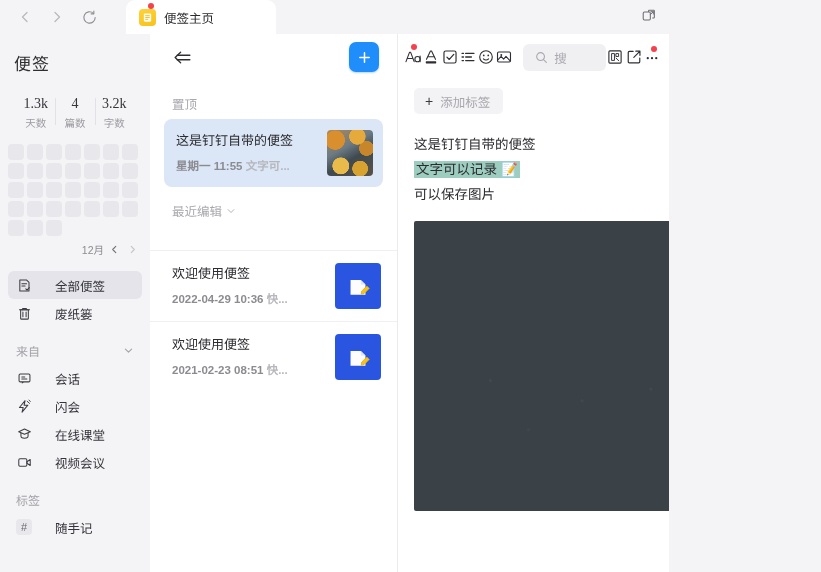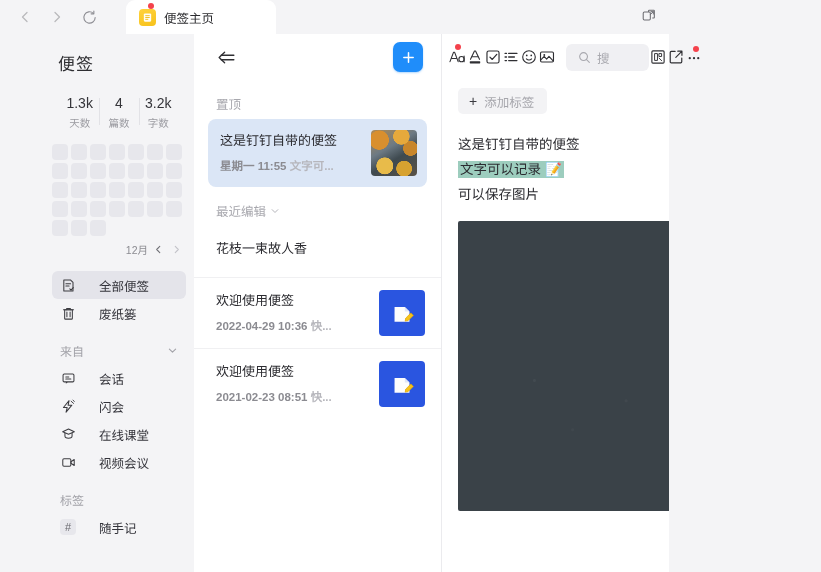--- a/index.html
+++ b/index.html
@@ -46,30 +46,30 @@
 
   .titlebar-right {
     position: absolute; right: 6px; top: 2px; display: flex; align-items: center; gap: 2px;
   }
   .tb-icon-btn {
     width: 28px; height: 28px; display:flex; align-items:center; justify-content:center;
     border-radius: 5px; cursor: pointer; color: #6d6d72;
   }
 
   
-  .body { flex: 1; display: flex; min-height: 0; background: #f9a8d4; margin-left: 44px; }
+  .body { flex: 1; display: flex; min-height: 0; background: #f9a8d4; }
 
   
   .sidebar {
     width: 150px; flex: 0 0 150px; background: #f4f4f6;
     display: flex; flex-direction: column; padding: 0; overflow: hidden;
   }
   .sidebar-title { font-size: 17px; color: #2e2e32; padding: 16px 0 0 14px; letter-spacing: 1px; }
 
-  .stats { display: flex; margin-top: 20px; padding: 0 16px; }
+  .stats { display: flex; margin-top: 20px; padding: 0 16px; font-family: Liberation Serif, serif; }
   .stat { flex: 1; text-align: center; position: relative; }
   .stat + .stat::before {
     content:""; position:absolute; left:0; top:3px; bottom:5px; width:1px; background:#e2e2e6;
   }
   .stat-num { font-size: 14px; color: #35353a; line-height: 17px; }
   .stat-label { font-size: 10.5px; color: #9b9ba1; margin-top: 3px; }
 
   .heatmap { margin: 14px 0 0 8px; display: grid; grid-template-columns: repeat(7, 16px); gap: 3px 3px; }
   .heat-cell { width: 16px; height: 16px; border-radius: 4px; background: #e7e7ec; }
 
@@ -434,21 +434,20 @@
         <span>最近编辑</span>
         <span class="chev">
           <svg width="10" height="10" viewBox="0 0 12 12" fill="none">
               <path d="M2.6 4.4L6 7.8l3.4-3.4" stroke="currentColor" stroke-width="1.2" stroke-linecap="round" stroke-linejoin="round"></path>
             </svg>
         </span>
       </div>
 
       <div class="note-card plain">
         <div class="note-main">
-          <div class="note-title">花枝一束故人香</div>
         </div>
       </div>
 
       <div class="note-card plain">
         <div class="note-main">
           <div class="note-title">欢迎使用便签</div>
           <div class="note-sub">
             <span class="t">2022-04-29 10:36</span>
             <span class="p">快...</span>
           </div>

